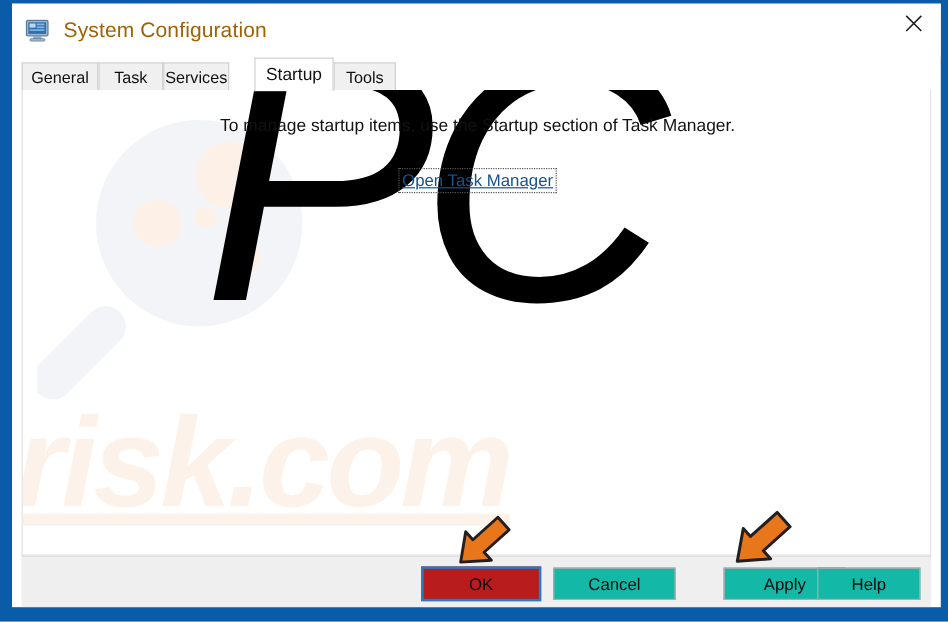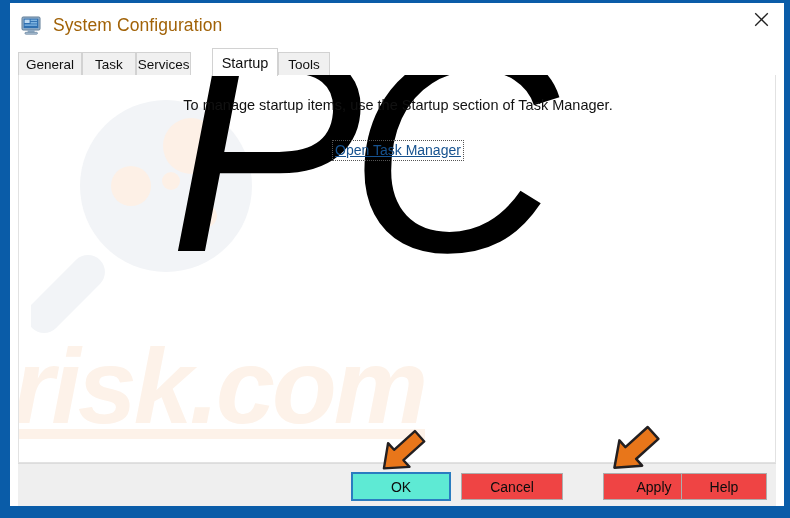--- a/index.html
+++ b/index.html
@@ -178,34 +178,34 @@
     width: 758px;
     height: 43px;
     background: #efefef;
     border-top: 1px solid #dcdcdc;
     box-sizing: border-box;
   }
   .dlgbtn {
     position: absolute;
     top: 9px;
     height: 27px;
-    background: #ef4444;
+    background: #14b8a6;
     border: 1px solid #adadad;
     box-sizing: border-box;
     font-size: 14px;
     color: #0d0d0d;
     display: flex;
     align-items: center;
     justify-content: center;
     cursor: default;
     font-family: "Liberation Sans", sans-serif;
   }
   .dlgbtn.default {
     border: 2px solid #2a7cc0;
-    background: #5eead4;
+    background: #b91c1c;
     top: 8px;
     height: 29px;
   }
 
   
   .arrow {
     position: absolute;
     z-index: 30;
     pointer-events: none;
   }

